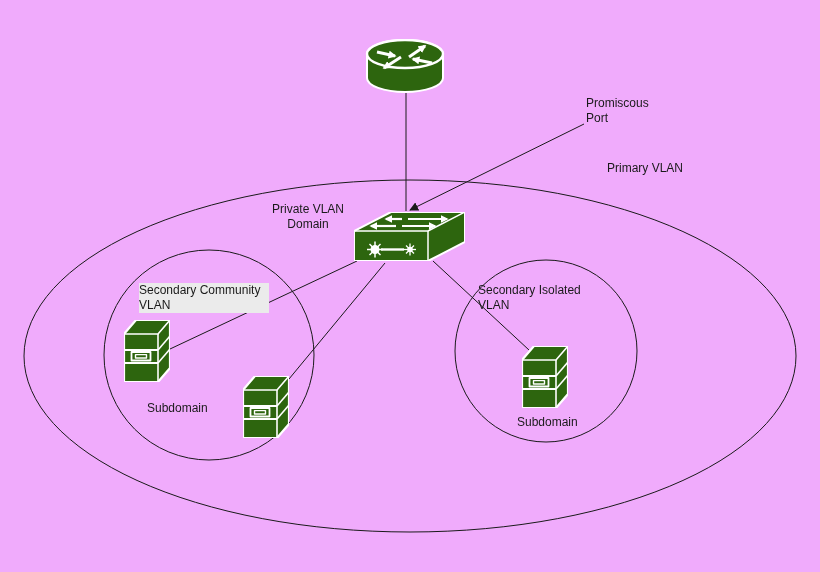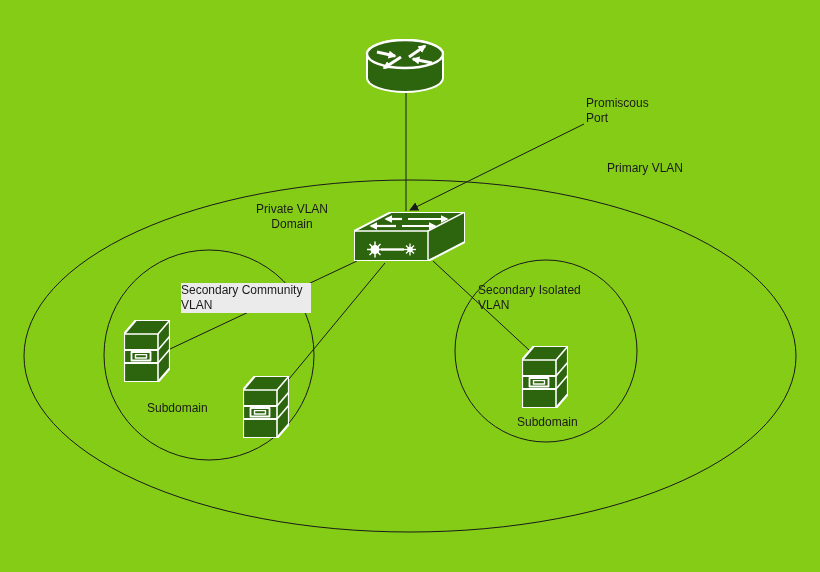--- a/index.html
+++ b/index.html
@@ -1,19 +1,19 @@
 <!DOCTYPE html>
 <html><head>
 <meta charset="utf-8">
 <style>
   html,body{margin:0;padding:0;}
   #canvas{
     position:relative;
     width:820px;height:572px;
-    background:#84cc16;
+    background:#f0abfc;
     font-family:"Liberation Sans","DejaVu Sans",sans-serif;
     overflow:hidden;
   }
   svg{display:block;}
   .wiring{position:absolute;left:0;top:0;}
   .node{position:absolute;}
   .label{
     position:absolute;
     font-size:12px;
     line-height:15px;
@@ -117,23 +117,23 @@
     <use href="#sym-server" fill="#2d650e"></use>
   </svg>
   <svg class="node" style="left:522px;top:346px;" width="46" height="62">
     <use href="#sym-server" fill="#2d650e"></use>
   </svg>
 
   <div class="label" style="left:586px;top:96px;width:74px;">Promiscous Port</div>
 
   <div class="label nowrap" style="left:607px;top:161px;">Primary VLAN</div>
 
-  <div class="label center" style="left:248px;top:202px;width:88px;">Private VLAN Domain</div>
+  <div class="label center" style="left:264px;top:202px;width:88px;">Private VLAN Domain</div>
 
-  <div class="label hl" style="left:139px;top:283px;width:130px;margin-left:42px;">Secondary Community VLAN</div>
+  <div class="label hl" style="left:139px;top:283px;width:130px;">Secondary Community VLAN</div>
 
   <div class="label nowrap" style="left:147px;top:401px;">Subdomain</div>
 
   <div class="label" style="left:478px;top:283px;width:112px;">Secondary Isolated VLAN</div>
 
   <div class="label nowrap" style="left:517px;top:415px;">Subdomain</div>
 
 </div>
 
 </body></html>

